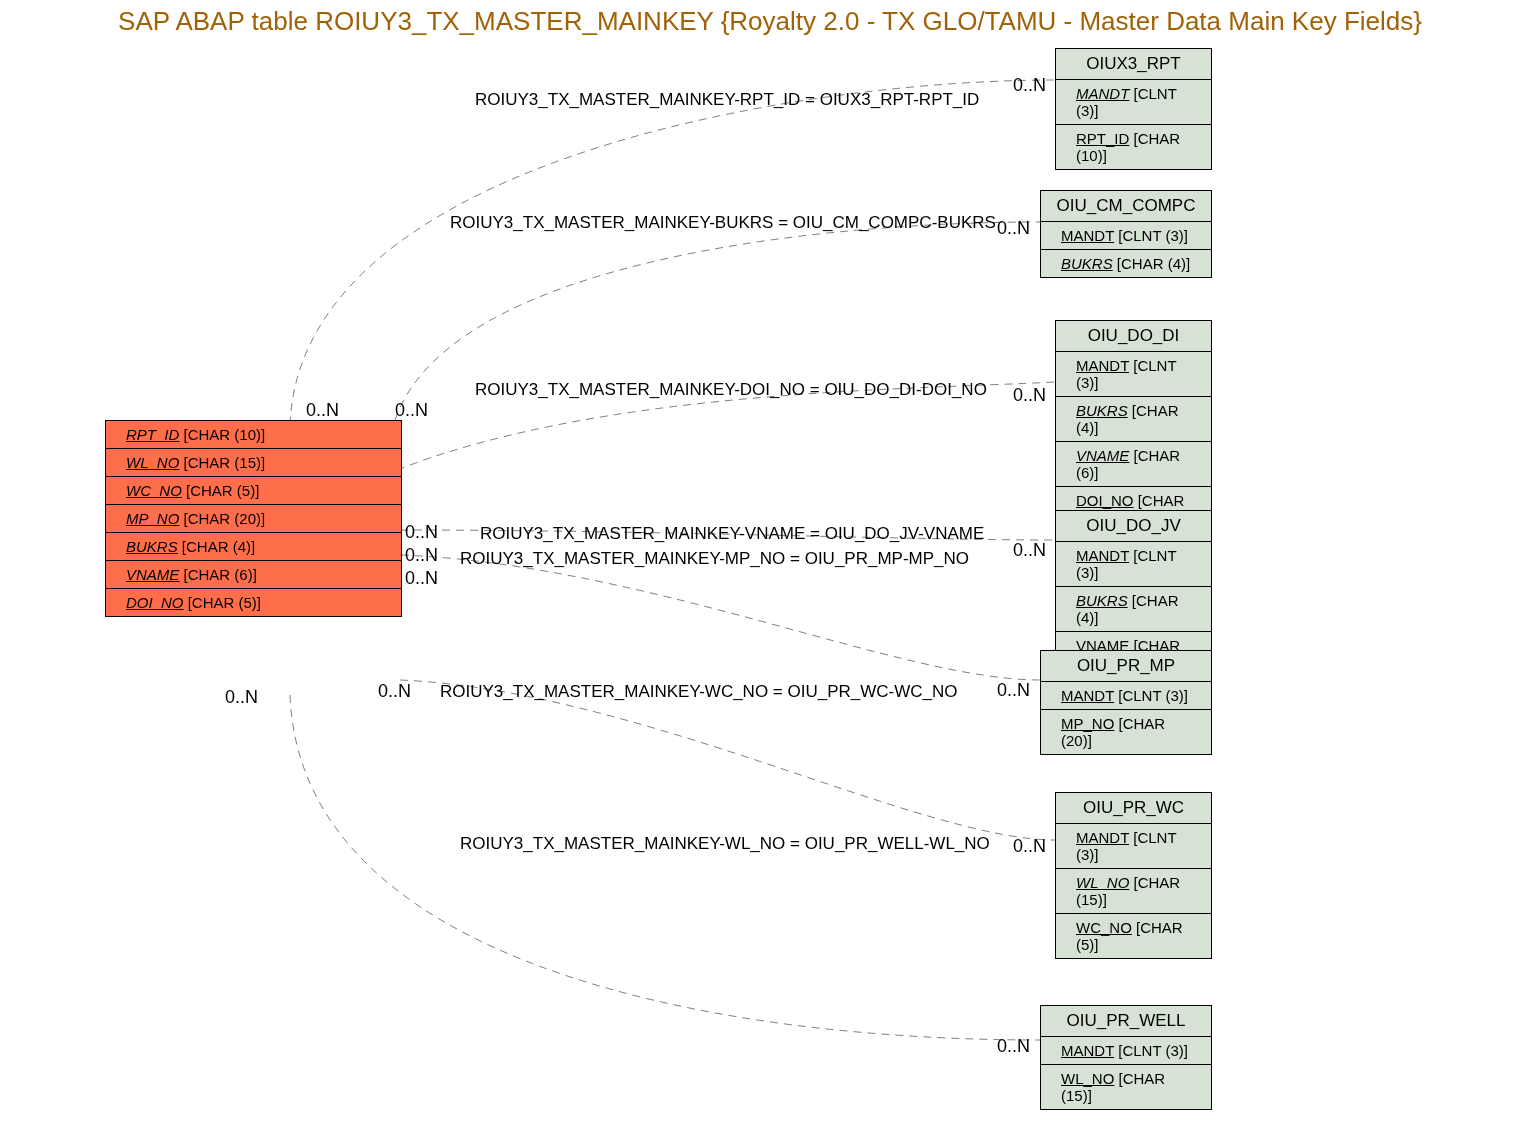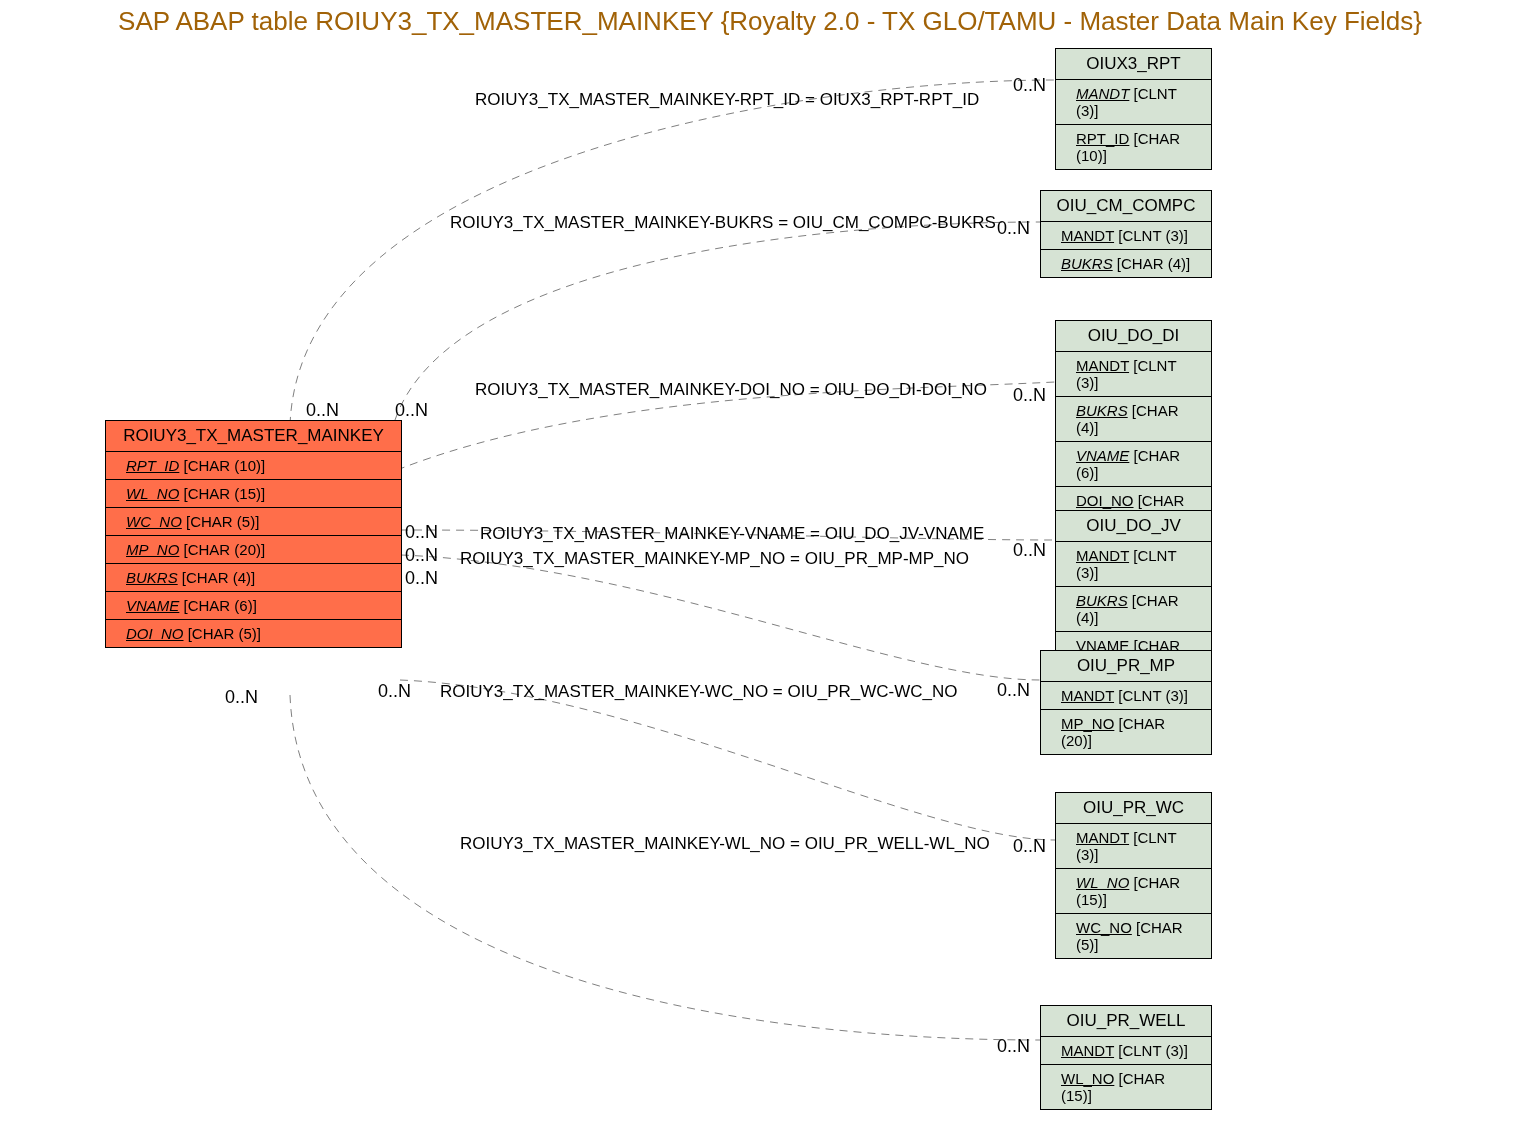--- a/index.html
+++ b/index.html
@@ -83,21 +83,20 @@
   <path class="line" d="M 290 425 C 300 160, 800 80, 1055 80"></path>
   <path class="line" d="M 395 420 C 450 260, 820 222, 1040 222"></path>
   <path class="line" d="M 397 470 C 600 390, 900 390, 1055 382"></path>
   <path class="line" d="M 400 530 C 650 530, 900 540, 1055 540"></path>
   <path class="line" d="M 401 555 C 650 565, 900 680, 1040 680"></path>
   <path class="line" d="M 400 680 C 640 690, 920 840, 1055 840"></path>
   <path class="line" d="M 290 695 C 300 960, 700 1040, 1040 1040"></path>
 </svg>
 
 <div class="table-box main" id="main-table" style="left:105px; top:420px; width:295px;">
-  <div class="header">ROIUY3_TX_MASTER_MAINKEY</div>
 <div class="row"><span class="fname italic">RPT_ID</span> [CHAR (10)]</div>
     <div class="row"><span class="fname italic">WL_NO</span> [CHAR (15)]</div>
     <div class="row"><span class="fname italic">WC_NO</span> [CHAR (5)]</div>
     <div class="row"><span class="fname italic">MP_NO</span> [CHAR (20)]</div>
     <div class="row"><span class="fname italic">BUKRS</span> [CHAR (4)]</div>
     <div class="row"><span class="fname italic">VNAME</span> [CHAR (6)]</div>
     <div class="row"><span class="fname italic">DOI_NO</span> [CHAR (5)]</div>
   </div>
 
 <div class="table-box rel" style="left:1055px; top:48px; width:155px;">

